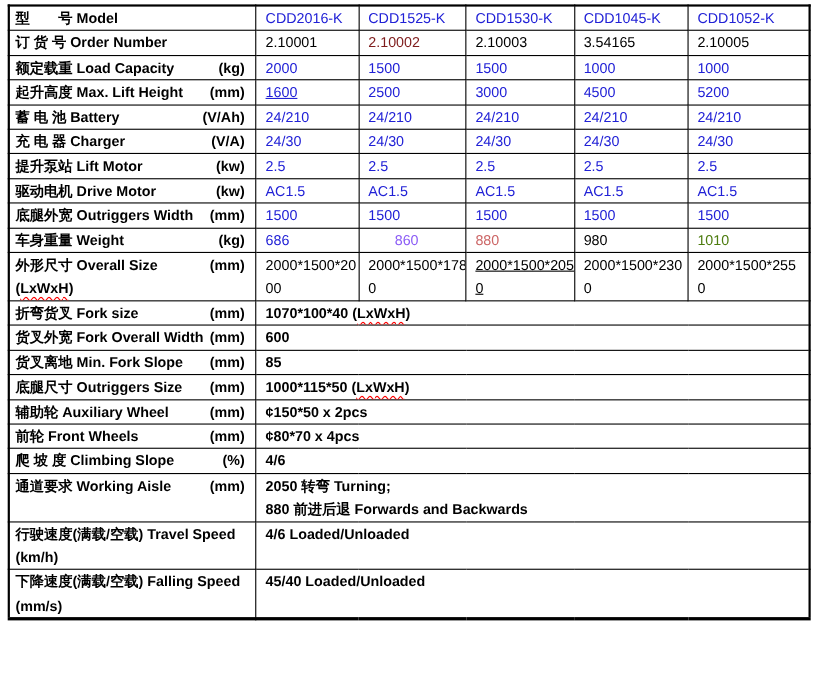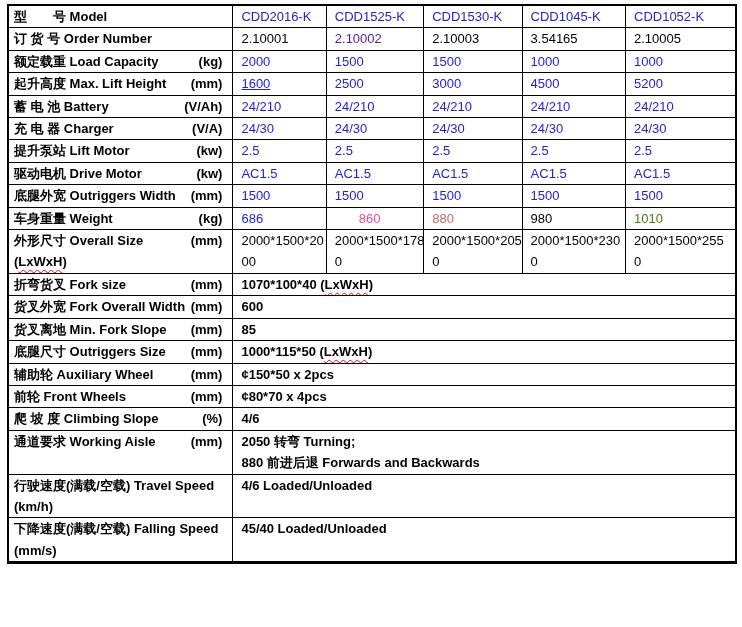--- a/index.html
+++ b/index.html
@@ -84,21 +84,21 @@
           <td class="value-cell" style="color: rgb(33, 33, 214);"><span>CDD1052-K</span></td>
         </tr>
         <tr>
           <td class="label-cell">
             <div class="label-inner">
               <span class="label-text"><span>订 货 号 Order Number</span></span>
               <span class="unit"></span>
             </div>
           </td>
           <td class="value-cell" style="color: rgb(0, 0, 0);"><span>2.10001</span></td>
-          <td class="value-cell" style="color: #4c1d95;"><span>2.10002</span></td>
+          <td class="value-cell" style="color: #7f1d1d;"><span>2.10002</span></td>
           <td class="value-cell" style="color: rgb(0, 0, 0);"><span>2.10003</span></td>
           <td class="value-cell" style="color: rgb(0, 0, 0);"><span>3.54165</span></td>
           <td class="value-cell" style="color: rgb(0, 0, 0);"><span>2.10005</span></td>
         </tr>
         <tr>
           <td class="label-cell">
             <div class="label-inner">
               <span class="label-text"><span>额定载重 Load Capacity</span></span>
               <span class="unit">(kg)</span>
             </div>
@@ -188,37 +188,37 @@
           <td class="value-cell" style="color: rgb(33, 33, 214);"><span>1500</span></td>
         </tr>
         <tr>
           <td class="label-cell">
             <div class="label-inner">
               <span class="label-text"><span>车身重量 Weight</span></span>
               <span class="unit">(kg)</span>
             </div>
           </td>
           <td class="value-cell" style="color: rgb(33, 33, 214);"><span>686</span></td>
-          <td class="value-cell" style="color: #ec4899; padding-left: 32px;"><span>860</span></td>
+          <td class="value-cell" style="color: #8b5cf6; padding-left: 32px;"><span>860</span></td>
           <td class="value-cell" style="color: rgb(204, 102, 102);"><span>880</span></td>
           <td class="value-cell" style="color: rgb(0, 0, 0);"><span>980</span></td>
           <td class="value-cell" style="color: #4d7c0f;"><span>1010</span></td>
         </tr>
         <tr>
           <td class="label-cell">
             <div class="label-inner">
               <span class="label-text"><span>外形尺寸 Overall Size (</span><span class="wavy">LxWxH</span><span>)</span></span>
               <span class="unit">(mm)</span>
             </div>
           </td>
           <td class="value-cell" style="color: rgb(0, 0, 0);"><span>2000*1500*20
 00</span></td>
           <td class="value-cell" style="color: rgb(0, 0, 0);"><span>2000*1500*178
 0</span></td>
-          <td class="value-cell" style="color: rgb(0, 0, 0);"><span>2000*1500*205
+          <td class="value-cell" style="color: rgb(0, 0, 0); text-decoration: underline;"><span>2000*1500*205
 0</span></td>
           <td class="value-cell" style="color: rgb(0, 0, 0);"><span>2000*1500*230
 0</span></td>
           <td class="value-cell" style="color: rgb(0, 0, 0);"><span>2000*1500*255
 0</span></td>
         </tr>
         <tr>
           <td class="label-cell">
             <div class="label-inner">
               <span class="label-text"><span>折弯货叉 Fork size</span></span>

